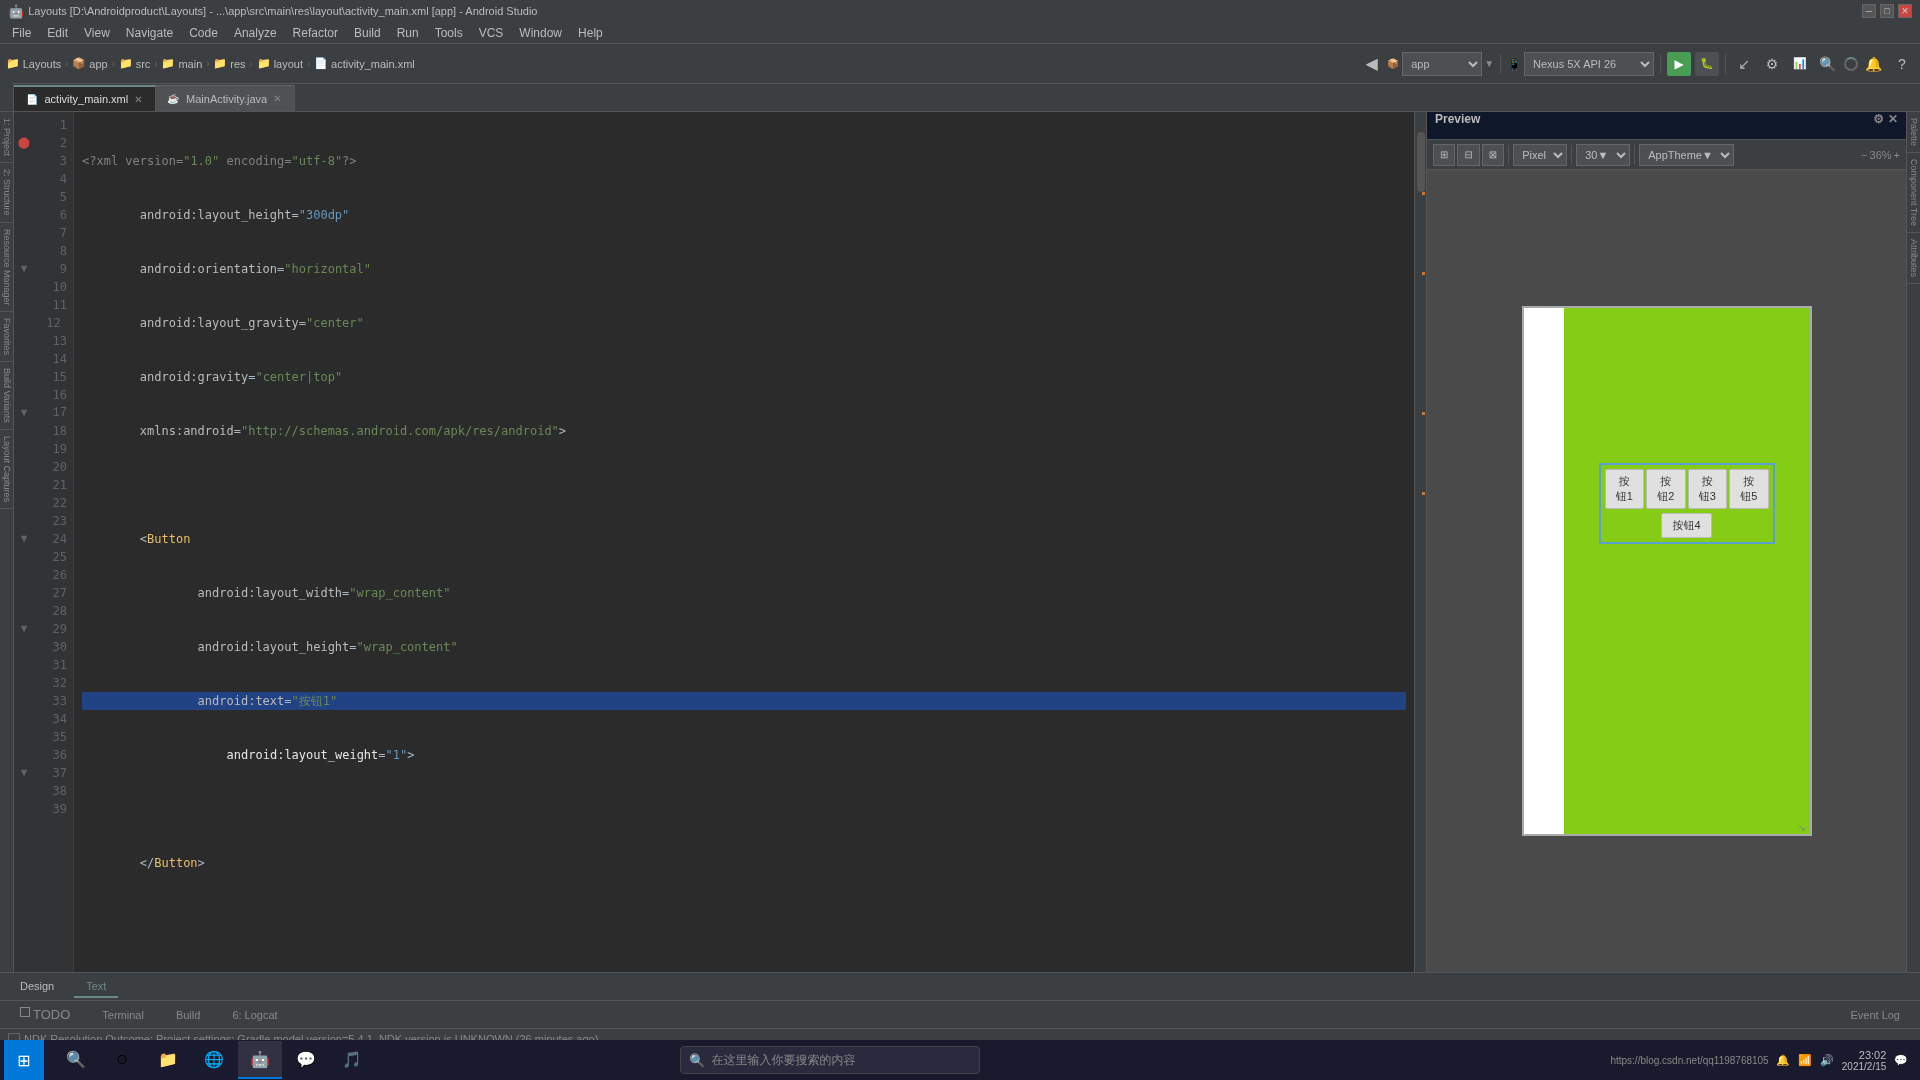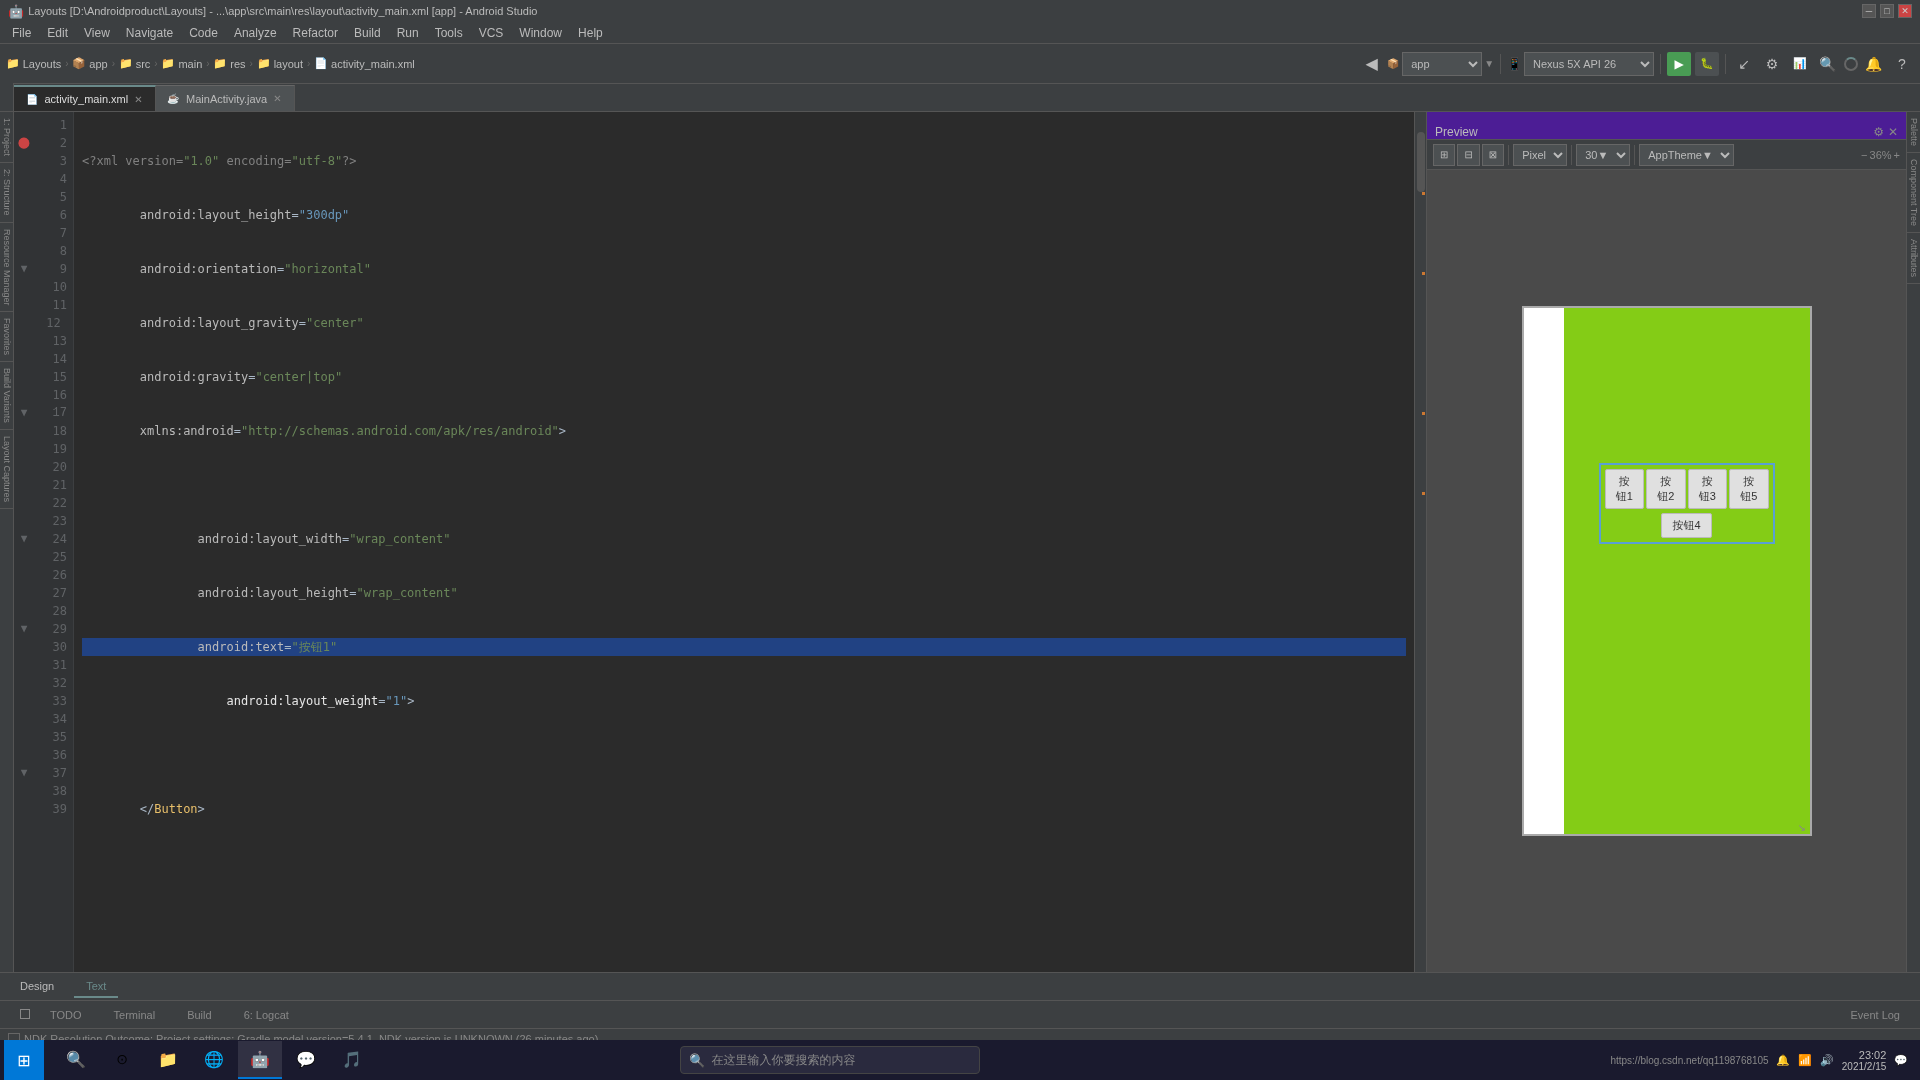--- a/index.html
+++ b/index.html
@@ -139,27 +139,28 @@
       width: 480px;
       background: #3c3f41;
       border-left: 1px solid #555;
       display: flex;
       flex-direction: column;
     }
 
     .preview-header {
       height: 28px;
       display: flex;
-      align-items: flex-end;
+      align-items: flex-start;
       justify-content: space-between;
       padding: 0 8px;
-      background: #4c1d95;
+      background: #0f172a;
       border-bottom: 1px solid #555;
       color: #bbb;
       font-size: 12px;
+      font-weight: bold;
     }
 
     .preview-toolbar {
       height: 30px;
       display: flex;
       align-items: center;
       padding: 0 6px;
       gap: 4px;
       background: #3c3f41;
       border-bottom: 1px solid #555;
@@ -631,20 +632,21 @@
       </div>
 
       <div class="code-content">
         <div style="height:18px; color:#808080;">&lt;?xml version=<span style="color:#6a8759;">"1.0"</span> encoding=<span style="color:#6a8759;">"utf-8"</span>?&gt;</div>
         <div style="height:18px;">        <span style="color:#bababa;">android:layout_height</span>=<span style="color:#6897bb;">"300dp"</span></div>
         <div style="height:18px;">        <span style="color:#bababa;">android:orientation</span>=<span style="color:#6a8759;">"horizontal"</span></div>
         <div style="height:18px;">        <span style="color:#bababa;">android:layout_gravity</span>=<span style="color:#6a8759;">"center"</span></div>
         <div style="height:18px;">        <span style="color:#bababa;">android:gravity</span>=<span style="color:#6a8759;">"center|top"</span></div>
         <div style="height:18px;">        <span style="color:#bababa;">xmlns:android</span>=<span style="color:#6a8759;">"http://schemas.android.com/apk/res/android"</span>&gt;</div>
         <div style="height:18px;"></div>
+        <div style="height:18px;">        &lt;<span style="color:#e8bf6a;">Button</span></div>
         <div style="height:18px;">                <span style="color:#bababa;">android:layout_width</span>=<span style="color:#6a8759;">"wrap_content"</span></div>
         <div style="height:18px;">                <span style="color:#bababa;">android:layout_height</span>=<span style="color:#6a8759;">"wrap_content"</span></div>
         <div style="height:18px; background:#214283;">                <span style="color:#bababa;">android:text</span>=<span style="color:#6a8759;">"按钮1"</span></div>
         <div style="height:18px;">                <span style="color:#e5e5e5;margin-left:29px;">android:layout_weight</span>=<span style="color:#6897bb;">"1"</span>&gt;</div>
         <div style="height:18px;"></div>
         <div style="height:18px;">        &lt;/<span style="color:#e8bf6a;">Button</span>&gt;</div>
         <div style="height:18px;"></div>
         
         
         
@@ -753,21 +755,21 @@
     <div style="writing-mode:vertical-rl; font-size:9px; color:#888; padding:6px 2px; cursor:pointer; border-bottom:1px solid #555; width:14px; text-align:center;">Attributes</div>
   </div>
 </div>
 
 <div class="bottom-tab-bar">
   <div class="bottom-tab">Design</div>
   <div class="bottom-tab active">Text</div>
 </div>
 
 <div style="height:28px; background:#3c3f41; display:flex; align-items:center; border-top:1px solid #555; padding:0 8px; gap:8px;">
-  <div style="padding:4px 12px; color:#888; font-size:11px; cursor:pointer; display:flex; gap:20px;">
+  <div style="padding:4px 12px; color:#888; font-size:13px; cursor:pointer; display:flex; gap:3px;">
     <span style="width:10px; height:10px; border:1px solid #888; display:inline-block;"></span>
     <span>TODO</span>
   </div>
   <div style="padding:4px 12px; color:#888; font-size:11px; cursor:pointer;">
     <span>Terminal</span>
   </div>
   <div style="padding:4px 12px; color:#888; font-size:11px; cursor:pointer;">
     <span>Build</span>
   </div>
   <div style="padding:4px 12px; color:#888; font-size:11px; cursor:pointer;">

